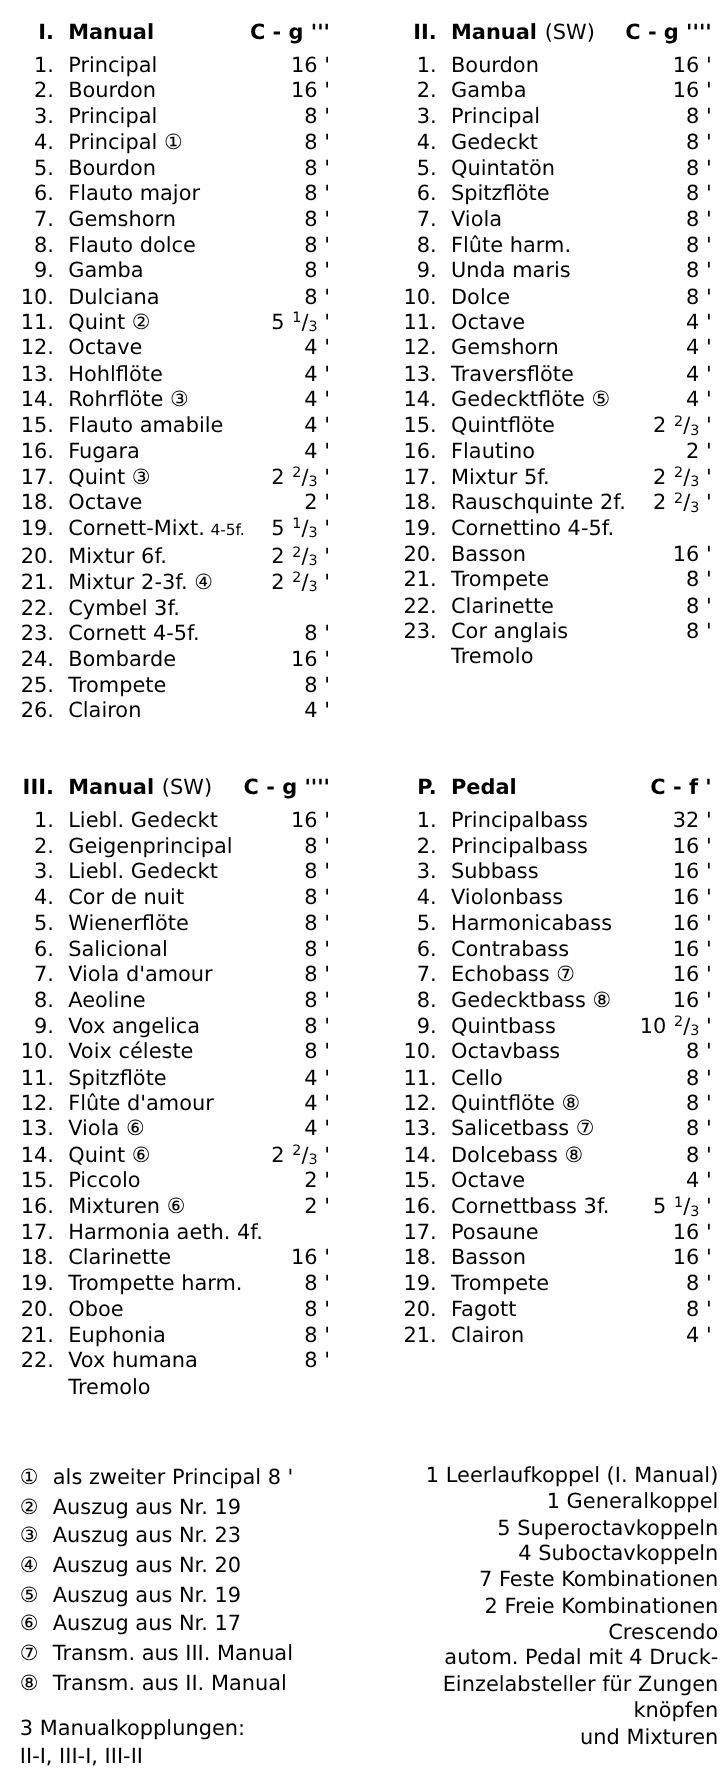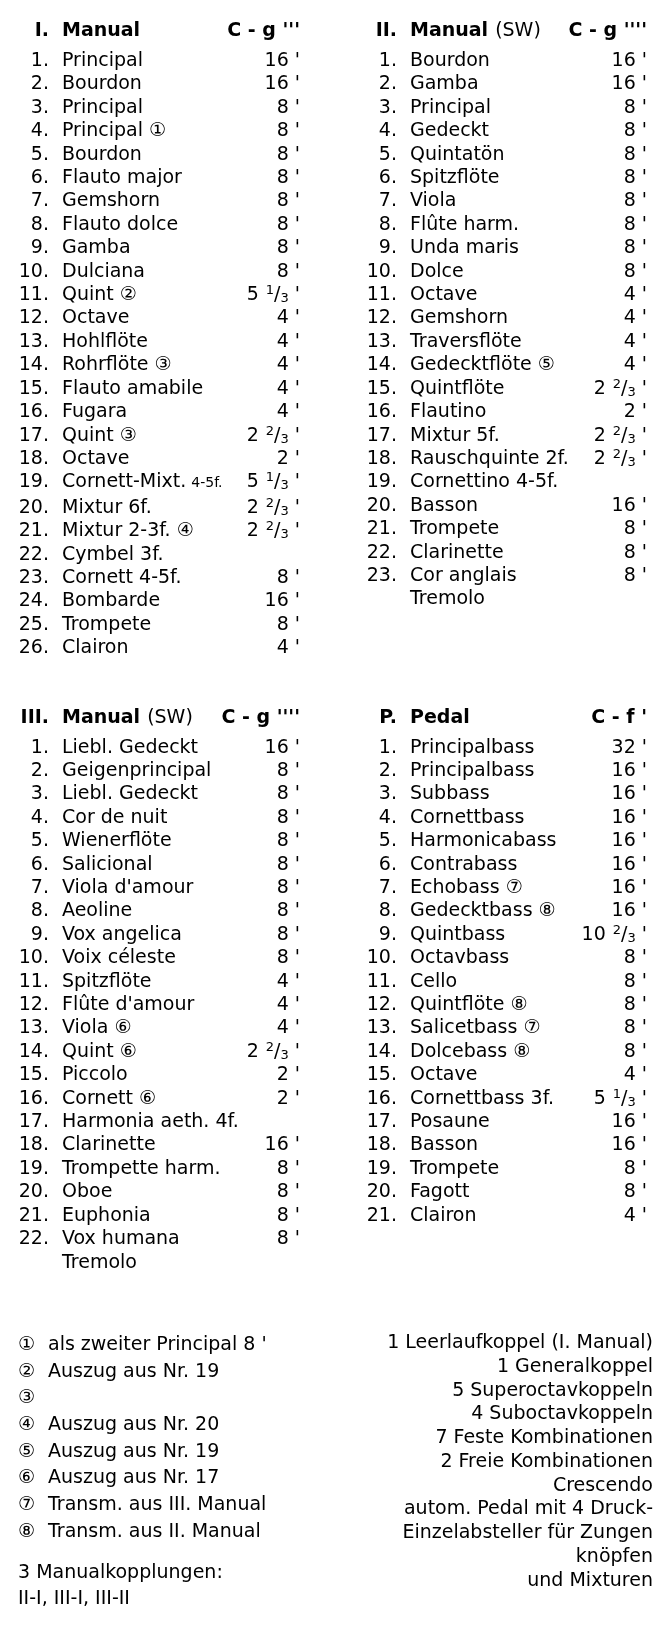--- a/index.html
+++ b/index.html
@@ -414,21 +414,21 @@
         <span class="sname"><span>Quint ⑥</span></span>
         <span class="pitch">2 <sup>2</sup>/<sub>3</sub> '</span>
       </div>
       <div class="stop-row">
         <span class="no">15.</span>
         <span class="sname"><span>Piccolo</span></span>
         <span class="pitch">2 '</span>
       </div>
       <div class="stop-row">
         <span class="no">16.</span>
-        <span class="sname"><span>Cornett ⑥</span></span>
+        <span class="sname"><span>Mixturen ⑥</span></span>
         <span class="pitch">2 '</span>
       </div>
       <div class="stop-row">
         <span class="no">17.</span>
         <span class="sname"><span>Harmonia aeth. 4f.</span></span>
         <span class="pitch"></span>
       </div>
       <div class="stop-row">
         <span class="no">18.</span>
         <span class="sname"><span>Clarinette</span></span>
@@ -476,21 +476,21 @@
         <span class="sname"><span>Principalbass</span></span>
         <span class="pitch">16 '</span>
       </div>
       <div class="stop-row">
         <span class="no">3.</span>
         <span class="sname"><span>Subbass</span></span>
         <span class="pitch">16 '</span>
       </div>
       <div class="stop-row">
         <span class="no">4.</span>
-        <span class="sname"><span>Cornettbass</span></span>
+        <span class="sname"><span>Violonbass</span></span>
         <span class="pitch">16 '</span>
       </div>
       <div class="stop-row">
         <span class="no">5.</span>
         <span class="sname"><span>Harmonicabass</span></span>
         <span class="pitch">16 '</span>
       </div>
       <div class="stop-row">
         <span class="no">6.</span>
         <span class="sname"><span>Contrabass</span></span>
@@ -577,20 +577,21 @@
         <div class="fn-row">
           <span class="fn-mark">①</span>
           <span class="fn-text">als zweiter Principal 8 '</span>
         </div>
         <div class="fn-row">
           <span class="fn-mark">②</span>
           <span class="fn-text">Auszug aus Nr. 19</span>
         </div>
         <div class="fn-row">
           <span class="fn-mark">③</span>
+          <span class="fn-text">Auszug aus Nr. 23</span>
         </div>
         <div class="fn-row">
           <span class="fn-mark">④</span>
           <span class="fn-text">Auszug aus Nr. 20</span>
         </div>
         <div class="fn-row">
           <span class="fn-mark">⑤</span>
           <span class="fn-text">Auszug aus Nr. 19</span>
         </div>
         <div class="fn-row">

